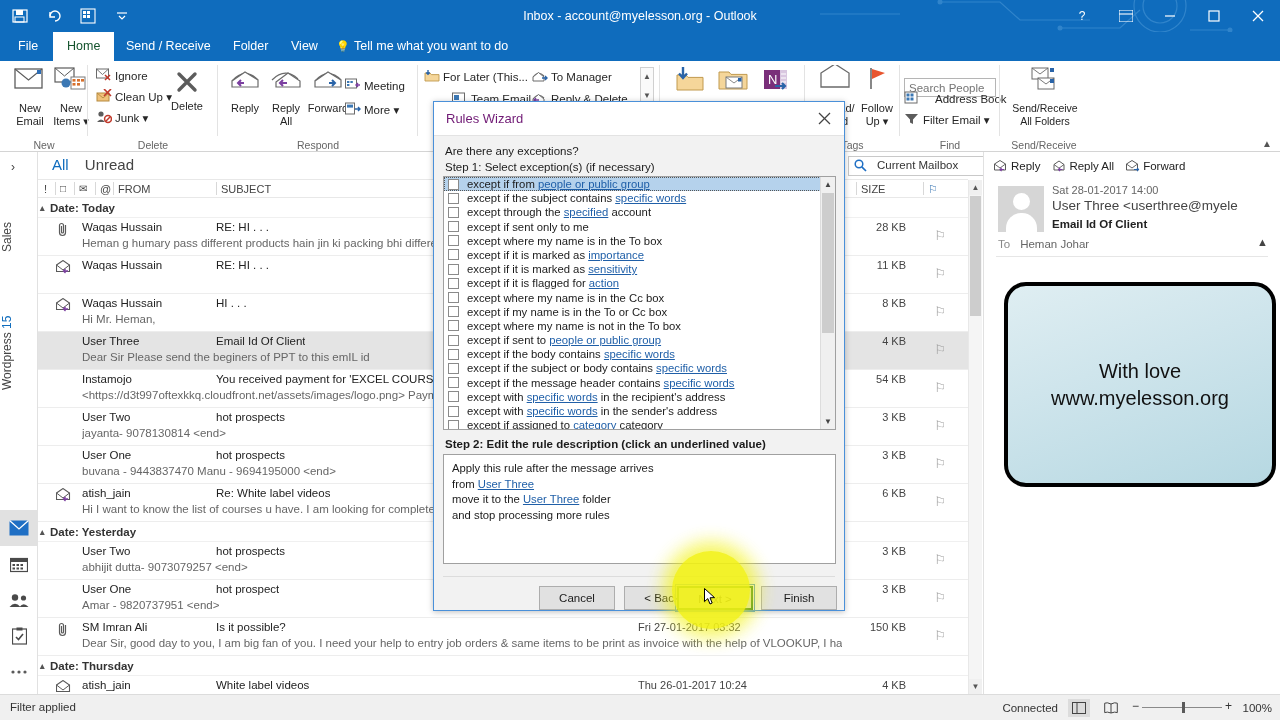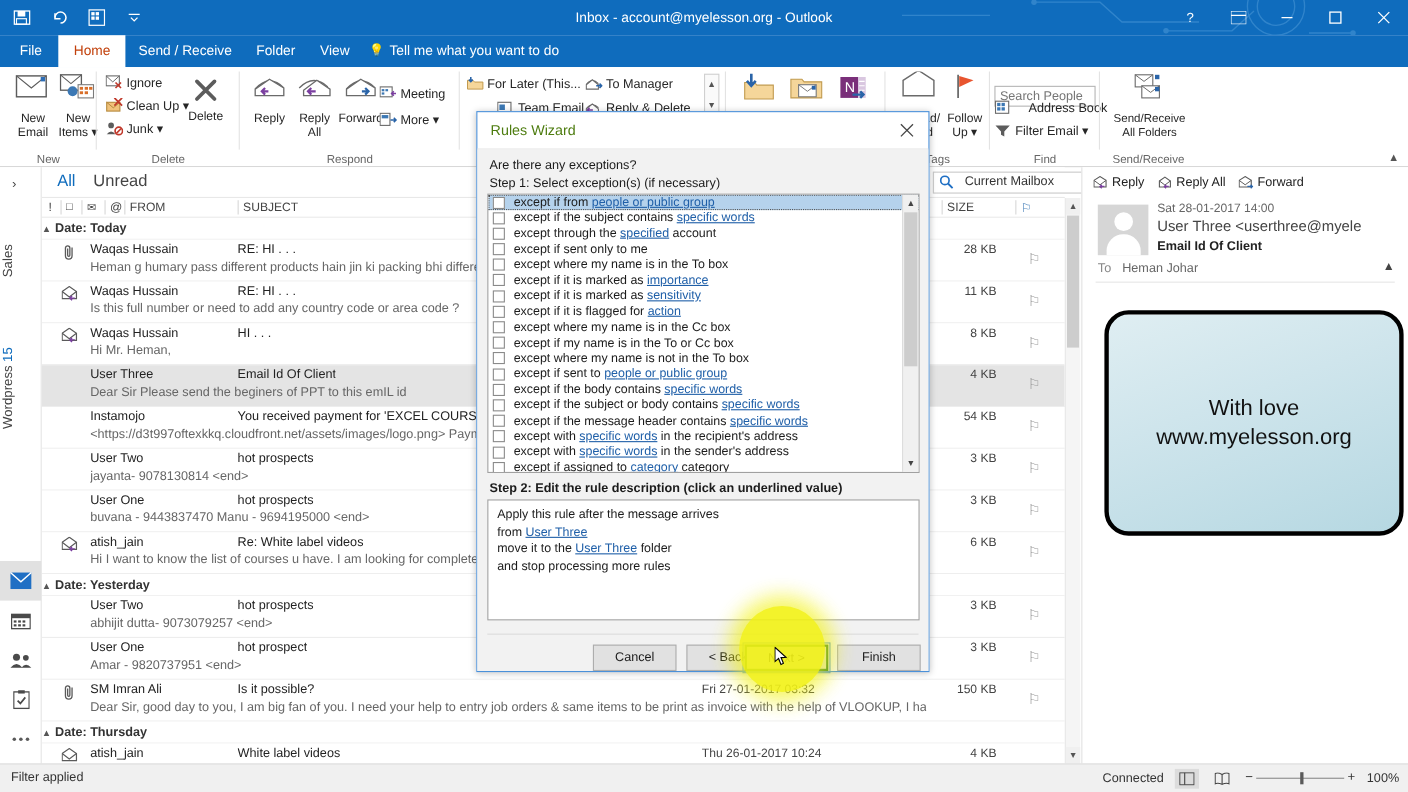--- a/index.html
+++ b/index.html
@@ -34,21 +34,21 @@
 
   
   .tabbar {
     position: absolute; left: 0; top: 32px; width: 1280px; height: 29px;
     background: #0f6cbd;
   }
   .tab {
     position: absolute; top: 0; height: 29px; line-height: 29px;
     padding: 0 14px; color: #fff; font-size: 12.5px; white-space: nowrap;
   }
-  .tab.active { background: #fff; color: #c2410c; }
+  .tab.active { background: #fff; color: #14532d; }
   .tellme { position: absolute; top: 0; height: 29px; line-height: 29px; color: #fff;
             font-size: 12.5px; padding-left: 20px; white-space: nowrap; }
   .tellme::before { content: "\1F4A1"; position: absolute; left: 2px; font-size: 11px; }
 
   
   .ribbon {
     position: absolute; left: 0; top: 61px; width: 1280px; height: 91px;
     background: #fff; border-bottom: 1px solid #d4d4d4;
   }
   .rgroup { position: absolute; top: 0; height: 91px; }
@@ -220,21 +220,21 @@
   
   .dialog {
     position: absolute; left: 433px; top: 101px; width: 412px; height: 510px;
     background: #ffffff; border: 1px solid #4a90d9;
     box-shadow: 0 1px 6px rgba(0,0,0,.25);
   }
   .dlg-title {
     position: absolute; left: 0; top: 0; width: 100%; height: 34px;
     border-bottom: 1px solid #e3e3e3;
   }
-  .dlg-title .t { position: absolute; left: 12px; top: 9px; font-size: 13px; color: #4d7c0f; }
+  .dlg-title .t { position: absolute; left: 12px; top: 9px; font-size: 13px; color: #701a75; }
   .dlg-close {
     position: absolute; right: 0; top: 0; width: 40px; height: 33px;
     display: flex; align-items: center; justify-content: center; font-size: 14px; color: #444;
   }
   .dlg-body { position: absolute; left: 0; top: 34px; width: 100%; bottom: 0; background: #f2f2f2; }
   .dlg-q { position: absolute; left: 11px; top: 9px; font-size: 11.5px; color: #1b1b1b; }
   .dlg-s1 { position: absolute; left: 11px; top: 25px; font-size: 11.5px; color: #1b1b1b; }
   .condlist {
     position: absolute; left: 9px; top: 40px; width: 393px; height: 254px;
     background: #fff; border: 1px solid #a0a0a0; overflow: hidden;
@@ -787,21 +787,20 @@
     <div class="msg">
       <span class="licon">
         <svg width="16" height="14" viewBox="0 0 16 14">
             <path d="M0.5 5 L7 10 L13.5 5" fill="none" stroke="#5a5a5a" stroke-width="1"></path>
             <path d="M0.5 5 L7 0.5 L13.5 5 L13.5 11.5 L0.5 11.5 Z" fill="none" stroke="#5a5a5a" stroke-width="1.1"></path>
             <path d="M12 11 L7.5 11 M9.5 9 L7.5 11 L9.5 13" stroke="#7b3fa0" stroke-width="1.3" fill="none"></path>
           </svg>
       </span>
       <span class="from">Waqas Hussain</span>
       <span class="subj">RE: HI . . .</span>
-      <span class="prev">Is this full number or need to add any country code or area code ?</span>
       <span class="size">11 KB</span>
       <span class="flag">⚐</span>
     </div>
 
     <div class="msg">
       <span class="licon">
         <svg width="16" height="14" viewBox="0 0 16 14">
             <path d="M0.5 5 L7 10 L13.5 5" fill="none" stroke="#5a5a5a" stroke-width="1"></path>
             <path d="M0.5 5 L7 0.5 L13.5 5 L13.5 11.5 L0.5 11.5 Z" fill="none" stroke="#5a5a5a" stroke-width="1.1"></path>
             <path d="M12 11 L7.5 11 M9.5 9 L7.5 11 L9.5 13" stroke="#7b3fa0" stroke-width="1.3" fill="none"></path>

